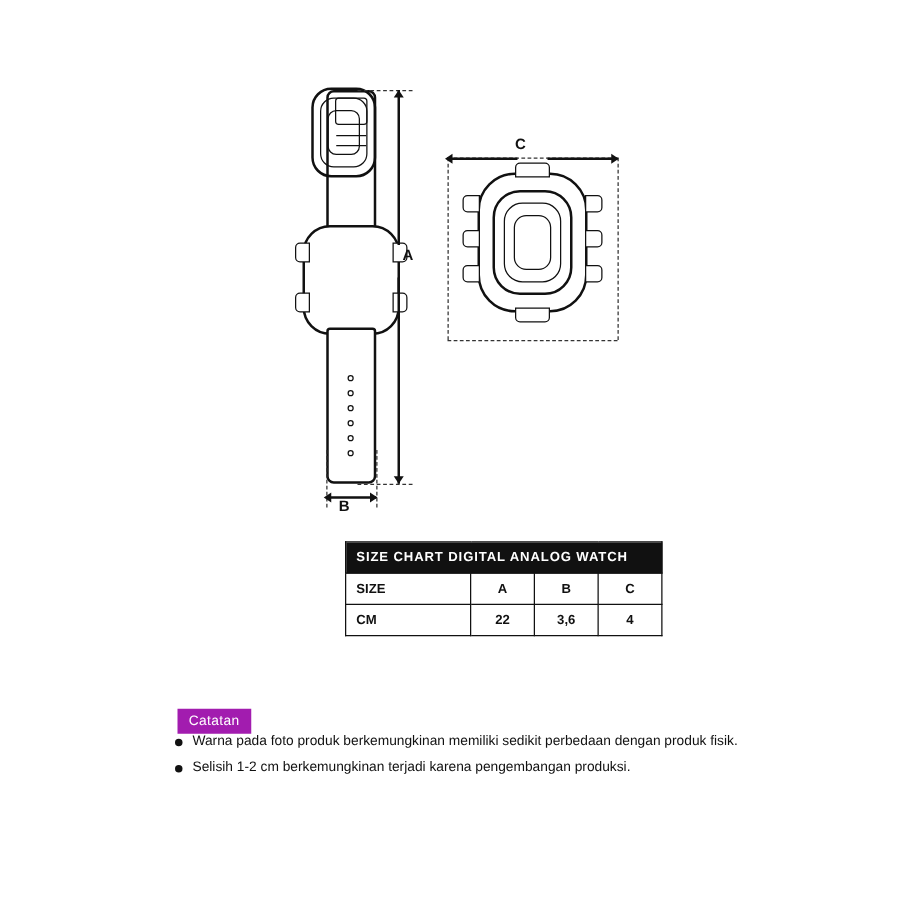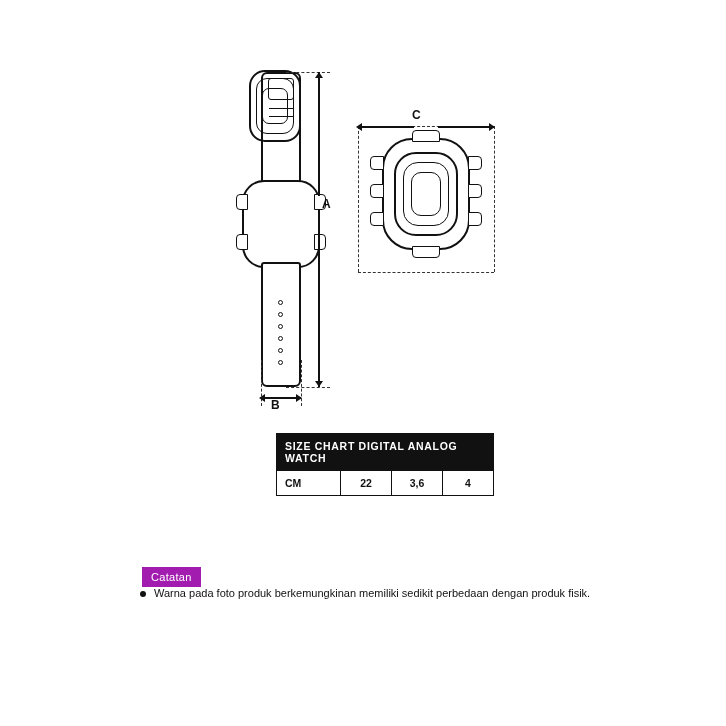--- a/index.html
+++ b/index.html
@@ -244,21 +244,21 @@
     border-top: 4px solid transparent;
     border-bottom: 4px solid transparent;
     border-left: 6px solid #111;
   }
 
   
   .size-chart {
     position: absolute;
     left: 276px;
     top: 433px;
-    width: 218px;
+    width: 254px;
     border-collapse: collapse;
     font-size: 10.5px;
   }
   .size-chart .title-row td {
     background: #111;
     color: #fff;
     font-weight: bold;
     letter-spacing: 0.7px;
     padding: 6px 8px;
     font-size: 10.5px;
@@ -399,30 +399,40 @@
   <div class="arrow arrow-left" style="left:356px; top:123px;"></div>
   <div class="arrow arrow-right" style="left:489px; top:123px;"></div>
   <div class="dim-label" style="left:412px; top:108px;">C</div>
 
   <table class="size-chart">
     <tbody>
         <tr class="title-row">
       <td colspan="4">SIZE CHART DIGITAL ANALOG WATCH</td>
     </tr>
     <tr>
+      <td>SIZE</td>
+      <td class="num">A</td>
+      <td class="num">B</td>
+      <td class="num">C</td>
+    </tr>
+    <tr>
       <td>CM</td>
       <td class="num">22</td>
       <td class="num">3,6</td>
       <td class="num">4</td>
     </tr>
   </tbody>
     </table>
 
   <div class="note-badge">Catatan</div>
   <div class="note-list">
     <div class="note-item">
       <span class="note-dot"></span>
       <span>Warna pada foto produk berkemungkinan memiliki sedikit perbedaan dengan produk fisik.</span>
     </div>
+    <div class="note-item">
+      <span class="note-dot"></span>
+      <span>Selisih 1-2 cm berkemungkinan terjadi karena pengembangan produksi.</span>
+    </div>
   </div>
 
 
 </div>
 
 </body></html>

